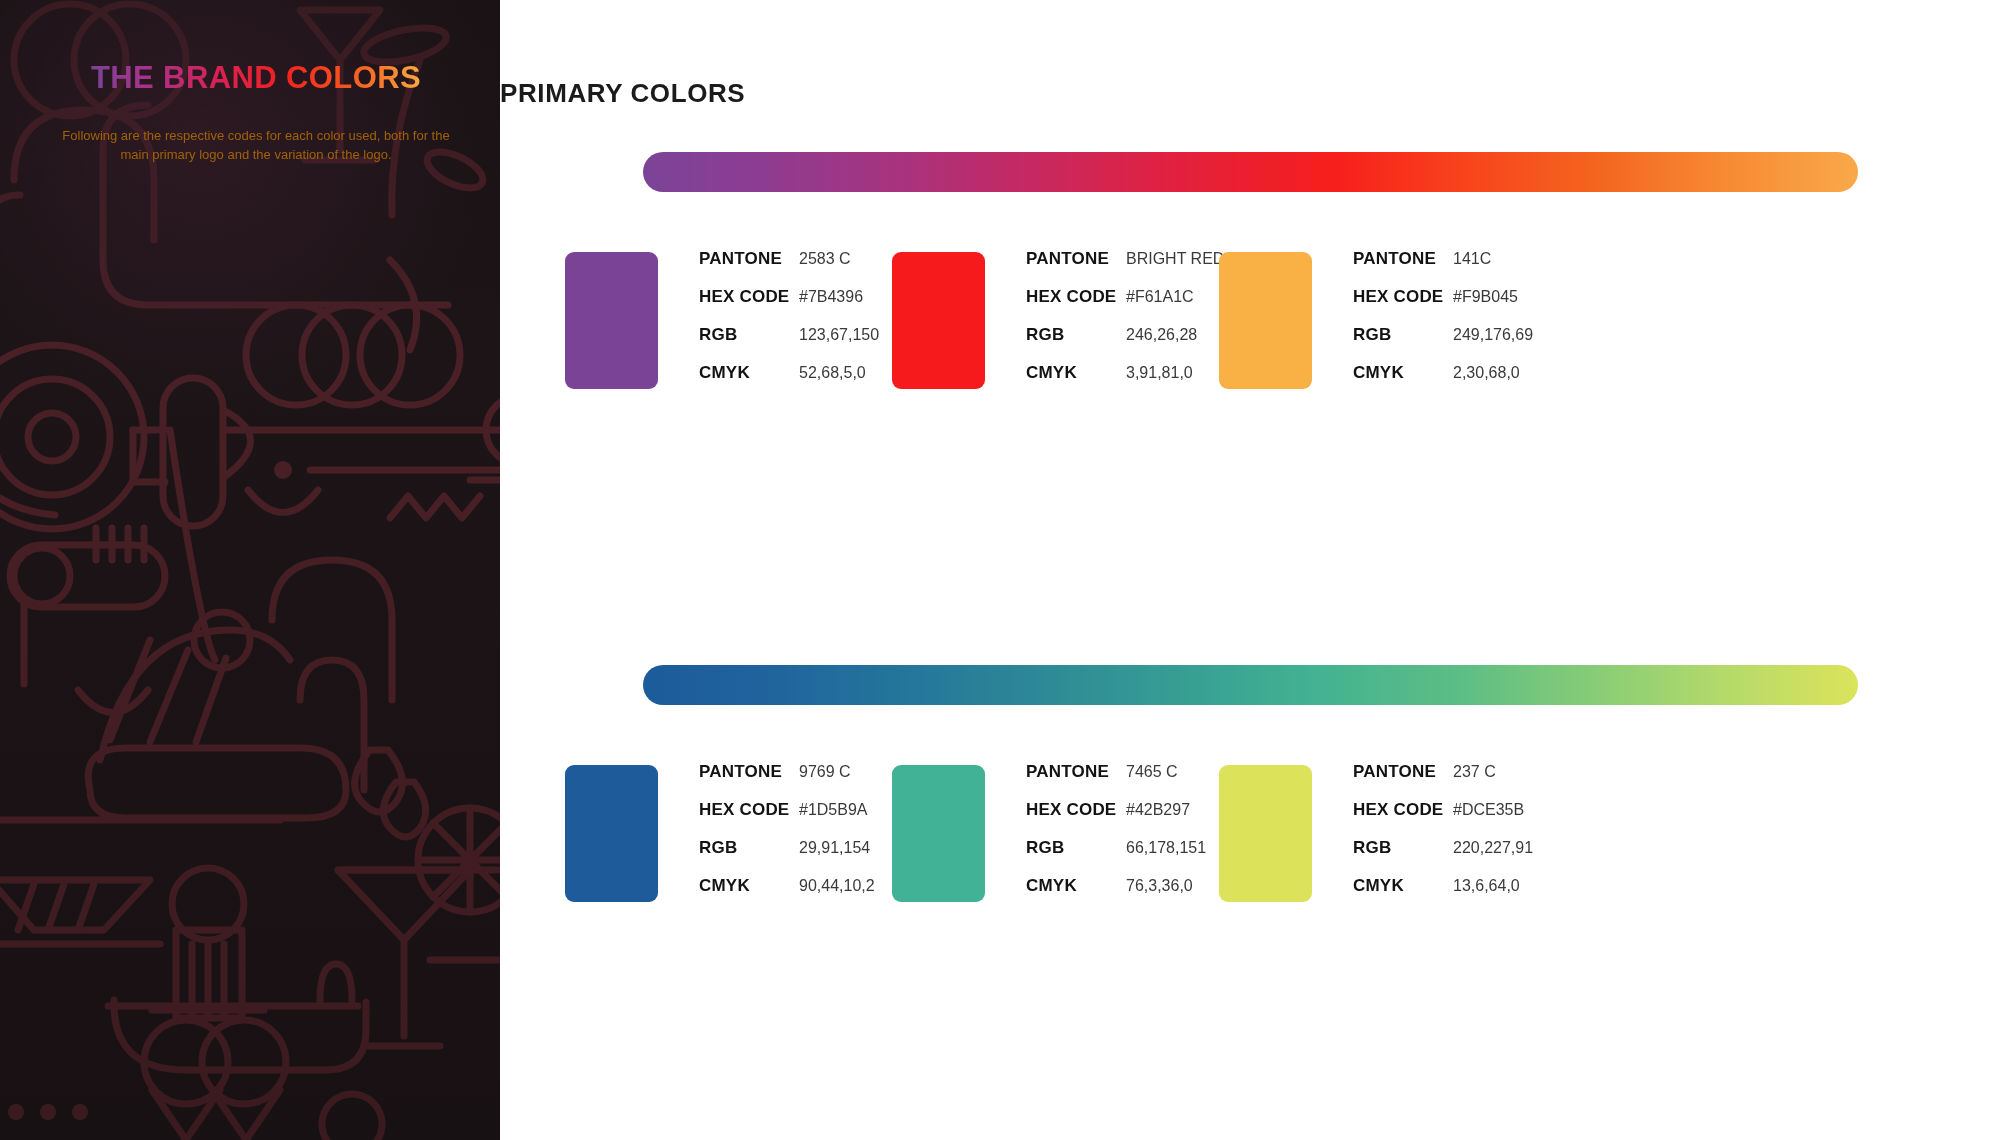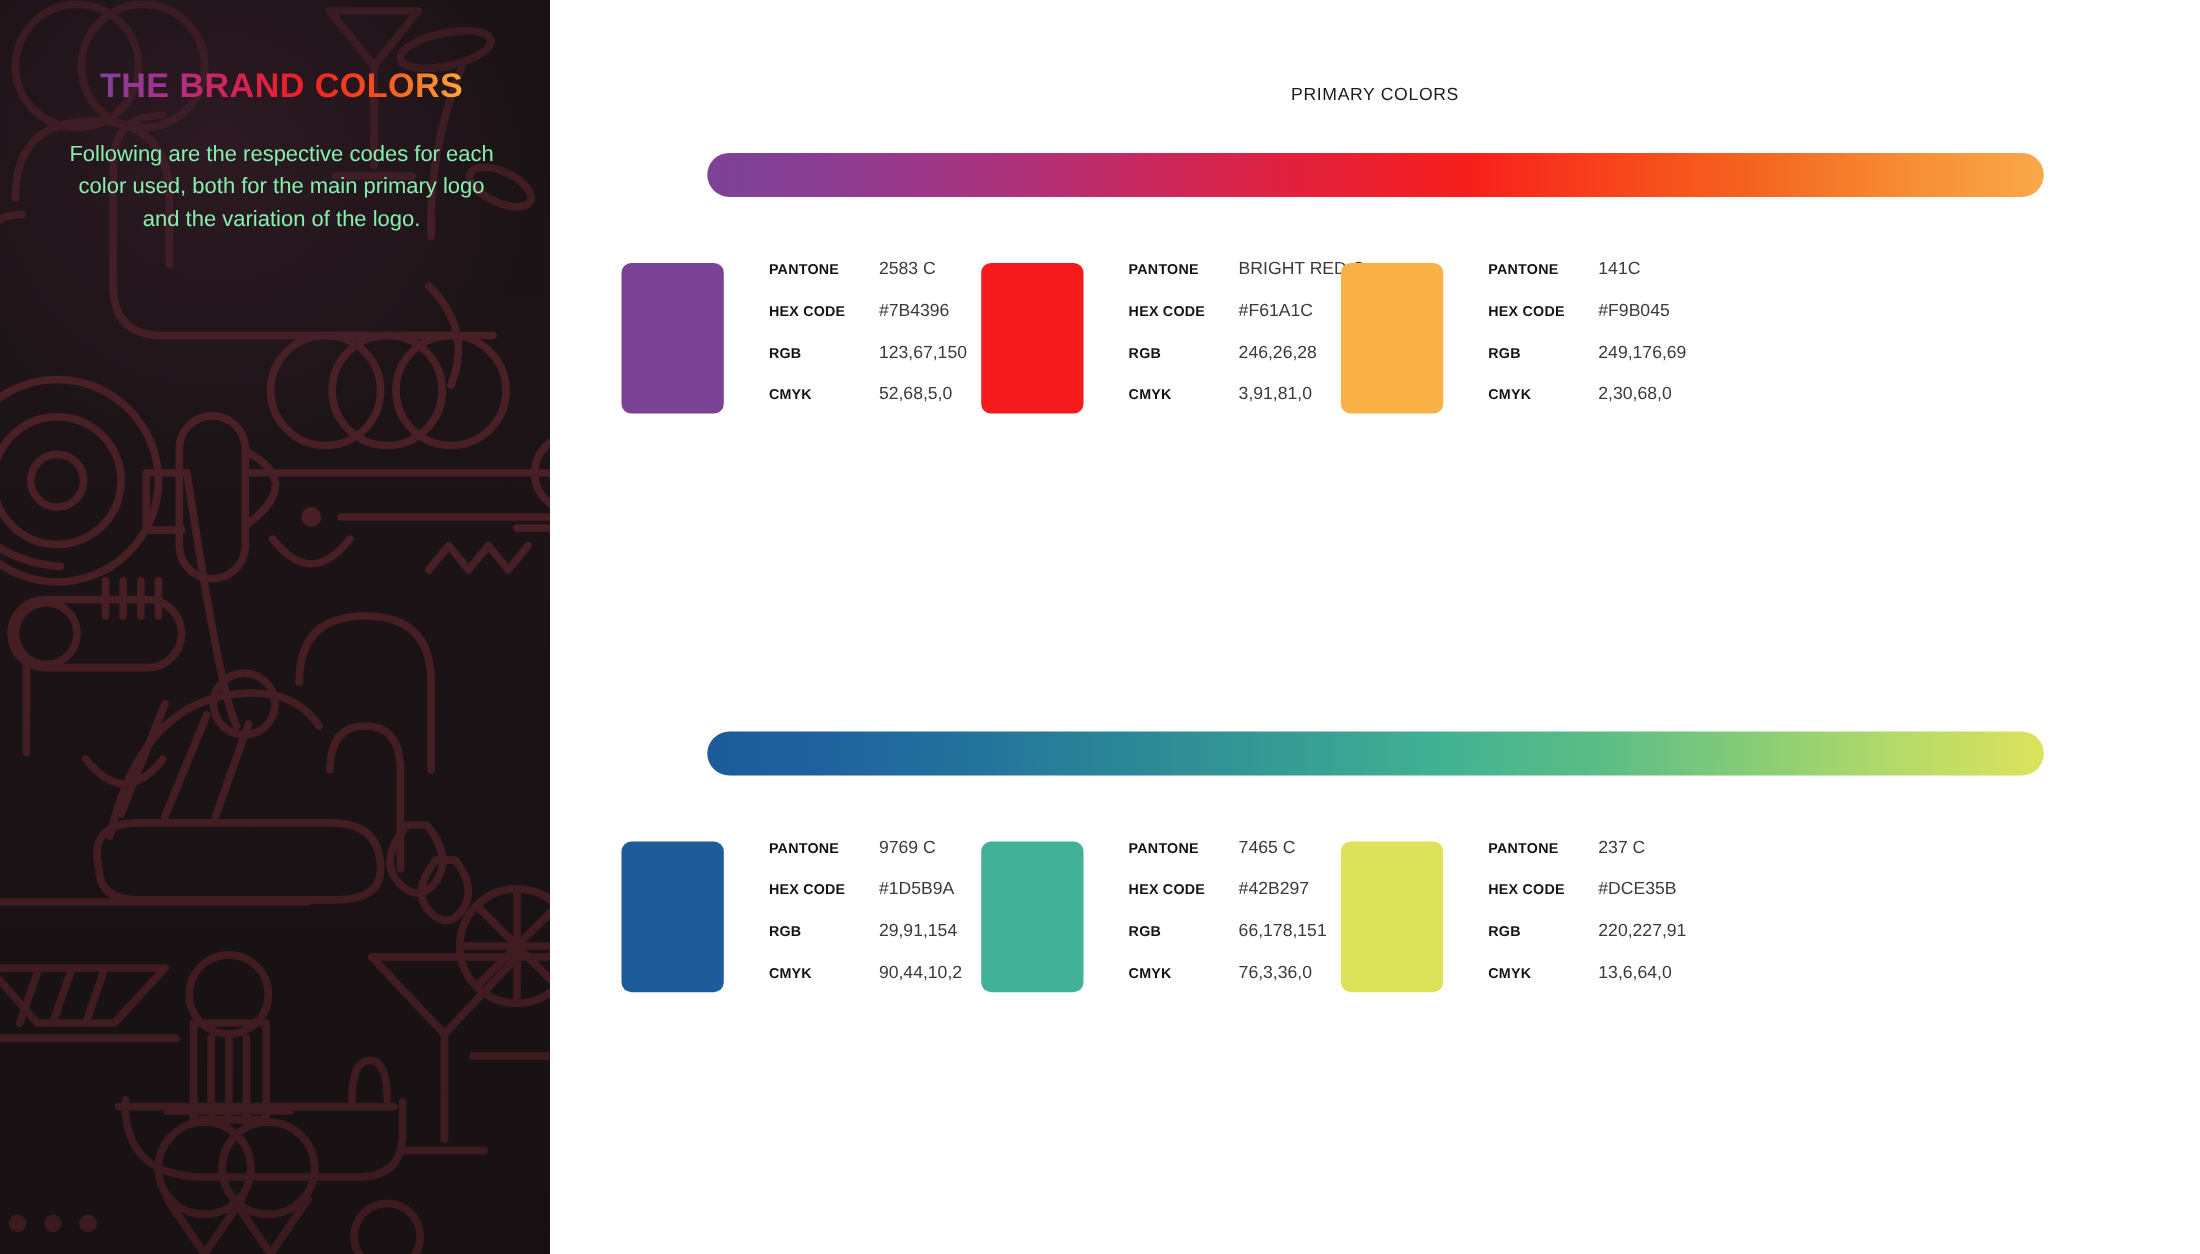--- a/index.html
+++ b/index.html
@@ -29,33 +29,33 @@
   .panel-content{ position:absolute; left:60px; top:60px; width:392px; z-index:5; }
 
   .brand-title{
     font-size:31px; font-weight:bold; letter-spacing:.4px;
     background-image:linear-gradient(90deg,#7b4396 0%,#a5338f 16%,#d62254 38%,#f22020 58%,#f5561e 78%,#f9a93f 100%);
     -webkit-background-clip:text; background-clip:text;
     -webkit-text-fill-color:transparent; color:transparent;
     display:inline-block; white-space:nowrap;
   }
   .brand-desc{
-    margin-top:30px; font-size:20px; line-height:1.47;
-    color:#86efac; font-weight:400;
+    margin-top:30px; font-size:13px; line-height:1.47;
+    color:#a16207; font-weight:400;
   }
 
   
   .right{ position:absolute; left:500px; top:0; width:1500px; height:1140px; background:#fff; }
 
   .section{ position:absolute; left:0; width:1500px; }
   .section-primary{ top:78px; }
   .section-secondary{ top:622px; }
 
   .section-title{
-    text-align:center; font-size:16px; font-weight:normal;
+    text-align:left; font-size:26px; font-weight:bold;
     color:#1b1b1b; letter-spacing:.6px;
   }
 
   .gradient-bar{
     margin:43px auto 0; width:1215px; height:40px; border-radius:20px;
   }
   .grad-primary{
     background:linear-gradient(90deg,#7b4396 0%,#8c3d93 9%,#a8337f 21%,#c9285f 33%,#e2203d 44%,#f71f1c 57%,#f8451c 68%,#f4631f 78%,#f78a33 89%,#f9a94a 100%);
   }
   .grad-secondary{
@@ -68,21 +68,21 @@
   .swatch-card.c1{ left:392px; }
   .swatch-card.c2{ left:719px; }
 
   .swatch-chip{
     width:93px; height:137px; border-radius:9px; flex:0 0 auto;
   }
 
   .swatch-table{ margin-left:41px; margin-top:-3px; }
   .swatch-line{ display:flex; align-items:baseline; height:38px; }
   .swatch-key{
-    width:100px; font-size:13px; font-weight:bold; color:#131313; letter-spacing:.2px;
+    width:100px; font-size:17px; font-weight:bold; color:#131313; letter-spacing:.2px;
   }
   .swatch-val{
     font-size:16px; font-weight:400; color:#3a3a3a; white-space:nowrap;text-align:center;
   }
 </style>
 </head>
 <body>
 
 <div class="left-panel" style="background: rgb(28, 20, 23);">
 

